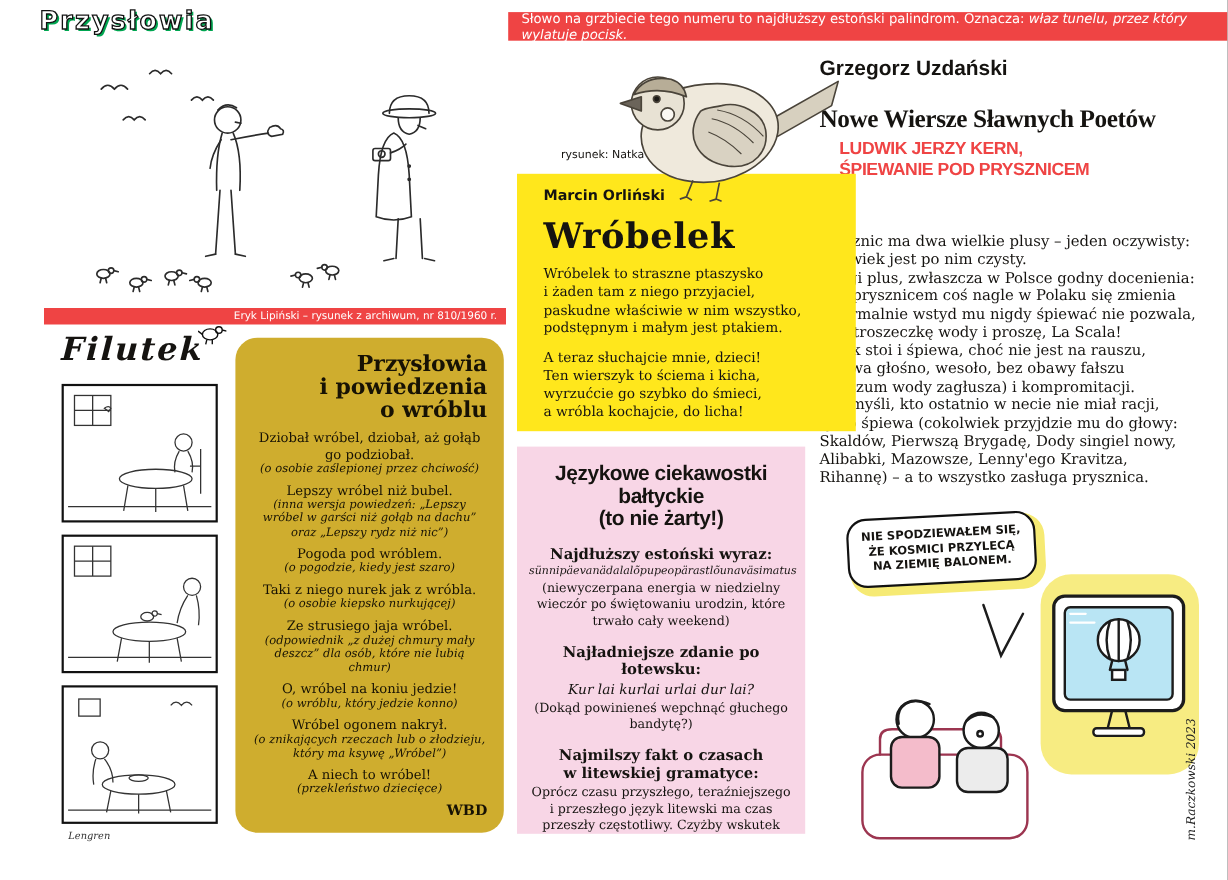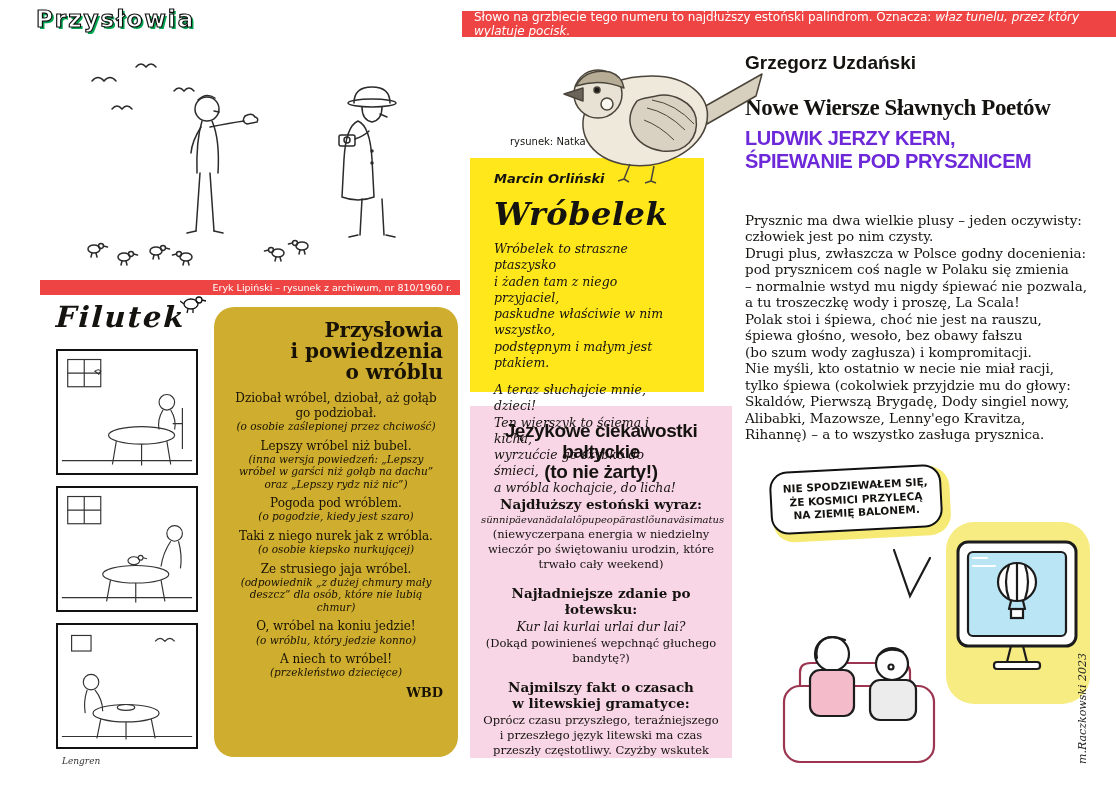--- a/index.html
+++ b/index.html
@@ -65,22 +65,22 @@
   .prov-note { font-size:10.5px; font-style:italic; line-height:1.18; }
   .prov-sig { text-align:right; font-weight:bold; font-size:13px; margin-top:4px; }
 
   
   .bird-credit {
     position:absolute; left:510px; top:136px;
     font-family:"DejaVu Sans", sans-serif; font-size:10px; z-index:3;
   }
   .sparrow { position:absolute; left:552px; top:46px; width:215px; height:140px; z-index:3; }
   .poem-box {
-    position:absolute; left:470px; top:158px; width:234px; height:234px;
-    background:#ffe71c; box-sizing:border-box; padding:13px 24px; z-index:1;font-style:italic;
+    position:absolute; left:470px; top:158px; width:308px; height:234px;
+    background:#ffe71c; box-sizing:border-box; padding:13px 24px; z-index:1;
   }
   .poem-author { font-family:"DejaVu Sans", sans-serif; font-weight:bold; font-size:13px; }
   .poem-title { font-weight:bold; font-size:32px; margin:9px 0 8px; letter-spacing:0.5px; }
   .poem-stanza { font-size:12.5px; line-height:1.3; }
   .poem-stanza + .poem-stanza { margin-top:11px; }
 
   
   .baltic {
     position:absolute; left:470px; top:406px; width:262px; height:352px;
     background:#f8d6e6; box-sizing:border-box; padding:15px 11px;
@@ -99,22 +99,22 @@
   .rc-author {
     position:absolute; left:745px; top:52px;
     font-family:"Liberation Sans", sans-serif; font-weight:bold; font-size:19px;
   }
   .rc-series {
     position:absolute; left:745px; top:95px;
     font-family:Liberation Serif, serif; font-weight:bold; font-size:23px;
     letter-spacing:-0.4px;
   }
   .rc-title {
-    position:absolute; left:745px; top:127px; color:#6d28d9;
-    font-family:"Liberation Sans", sans-serif; font-weight:bold; font-size:20px;
+    position:absolute; left:763px; top:127px; color:#ef4444;
+    font-family:"Liberation Sans", sans-serif; font-weight:bold; font-size:16px;
     letter-spacing:-0.4px; line-height:1.16;
   }
   .rc-body {
     position:absolute; left:745px; top:212px; width:345px;
     font-size:13.5px; line-height:1.22;
   }
 
   
   .cartoon { position:absolute; left:768px; top:458px; width:330px; height:330px; }
   .cartoon svg { position:absolute; left:0; top:0; }
@@ -293,20 +293,24 @@
       <div class="prov-main">Taki z niego nurek jak z wróbla.</div>
       <div class="prov-note">(o osobie kiepsko nurkującej)</div>
     </div>
     <div class="prov-item">
       <div class="prov-main">Ze strusiego jaja wróbel.</div>
       <div class="prov-note">(odpowiednik „z dużej chmury mały deszcz” dla osób, które nie lubią chmur)</div>
     </div>
     <div class="prov-item">
       <div class="prov-main">O, wróbel na koniu jedzie!</div>
       <div class="prov-note">(o wróblu, który jedzie konno)</div>
+    </div>
+    <div class="prov-item">
+      <div class="prov-main">Wróbel ogonem nakrył.</div>
+      <div class="prov-note">(o znikających rzeczach lub o złodzieju, który ma ksywę „Wróbel”)</div>
     </div>
     <div class="prov-item">
       <div class="prov-main">A niech to wróbel!</div>
       <div class="prov-note">(przekleństwo dziecięce)</div>
     </div>
     <div class="prov-sig">WBD</div>
   </div>
 
   <div class="bird-credit">rysunek: Natka Bimer</div>
   <svg class="sparrow" viewBox="0 0 215 140">

